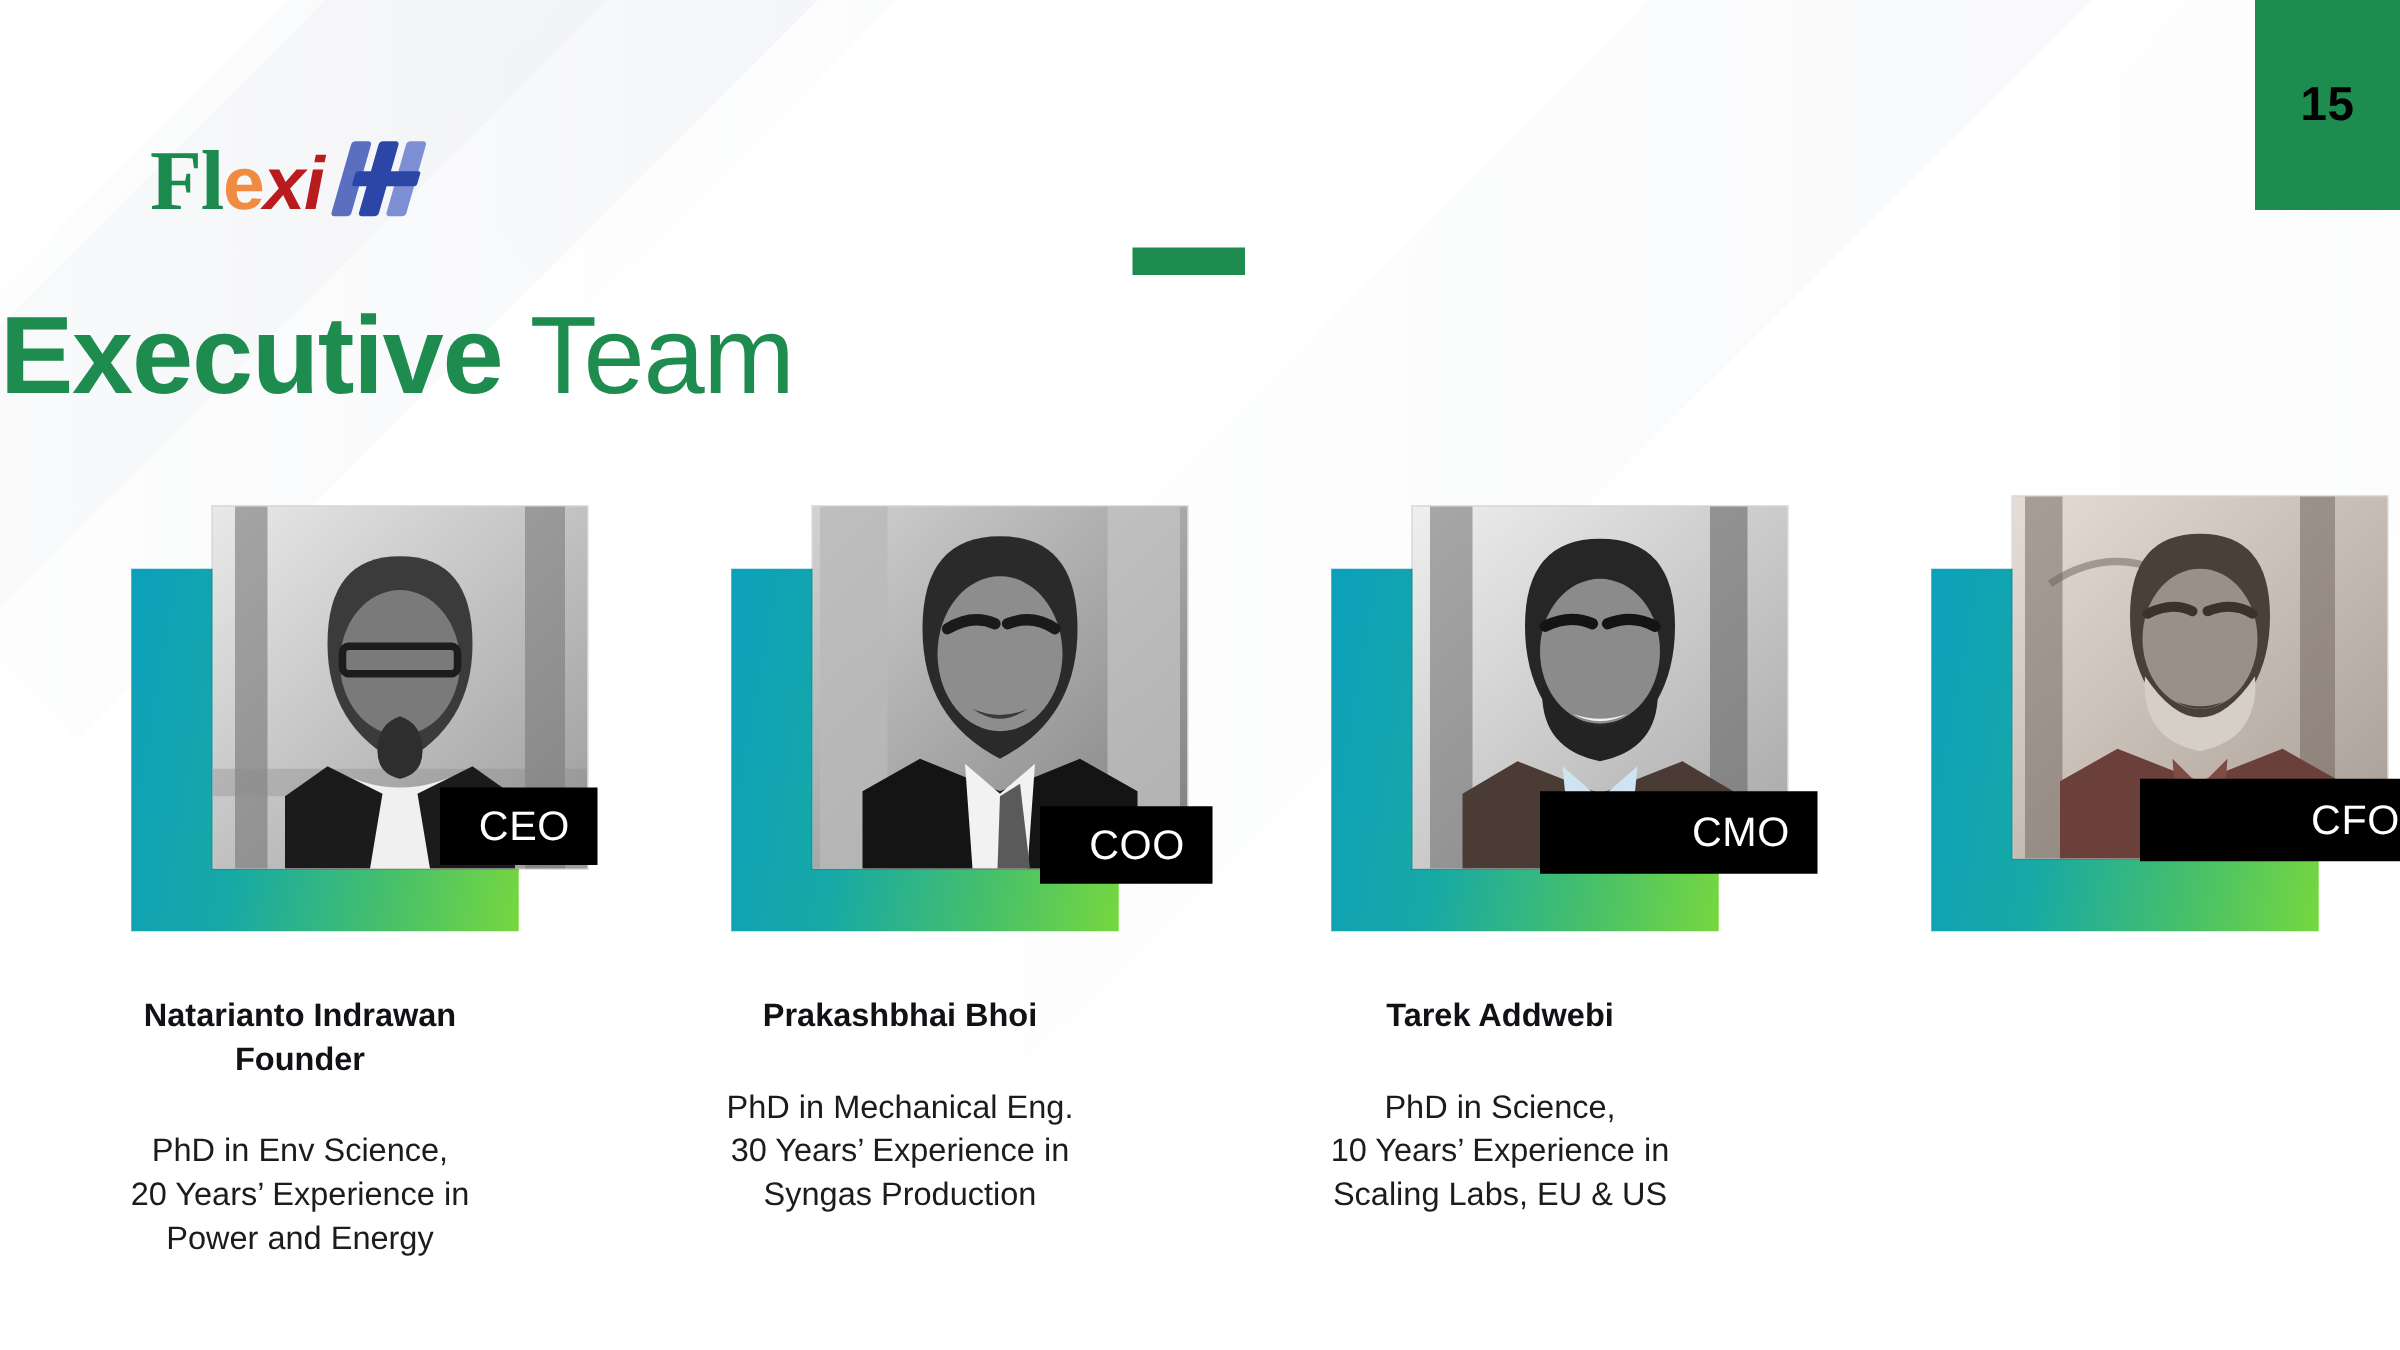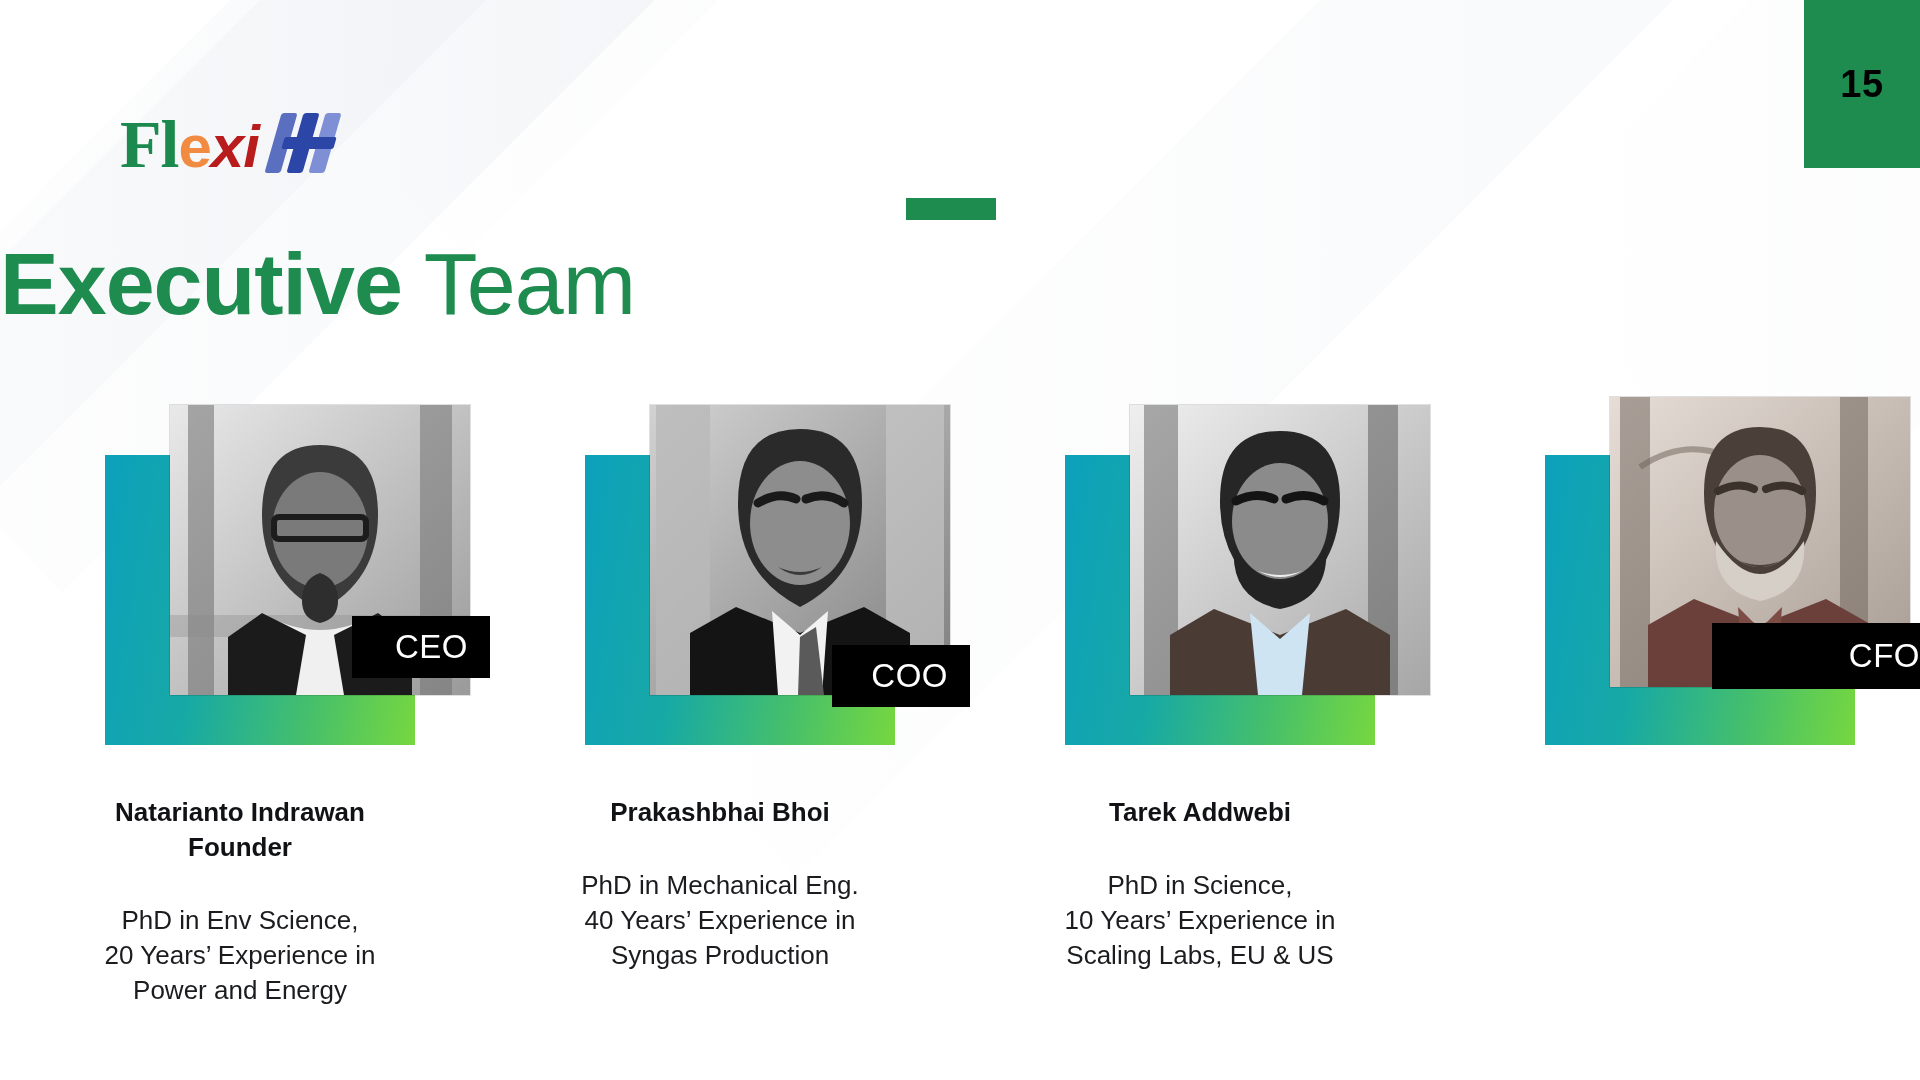--- a/index.html
+++ b/index.html
@@ -114,21 +114,21 @@
     position:absolute;
     background:#000000;
     color:#ffffff;
     font-size:33px; font-weight:500;
     display:flex; align-items:center; justify-content:flex-end;
     padding-right:22px;
     letter-spacing:.5px;
   }
 
   
-  .card-0 .role-badge { left:352px; top:211px; width:138px; height:62px; }
+  .card-0 .role-badge { left:352px; top:225px; width:126px; height:62px; }
   .card-1 .role-badge { left:352px; top:240px; width:138px; height:62px;padding-left:20px; }
   .card-2 .role-badge { left:272px; top:228px; width:222px; height:66px; }
   .card-3 .role-badge { left:272px; top:218px; width:230px; height:66px; }
 
   
   .card-3 .photo { top:-8px; }
 
   
   .member-text {
     margin-top:40px;
@@ -240,21 +240,21 @@
           <path d="M86 202 l64 26 l64 -26 l46 26 v62 h-220 v-62z" fill="#141414"></path>
           <path d="M122 206 l28 24 l28 -24 l-6 84 h-44z" fill="#f2f2f2"></path>
           <path d="M150 232 l16 -10 l8 68 h-26z" fill="#5a5a5a"></path>
         </svg>
       </div>
       <div class="role-badge">COO</div>
     </div>
     <div class="member-text">
       <div class="member-name">Prakashbhai Bhoi</div>
       <div class="member-bio">PhD in Mechanical Eng.
-40 Years’ Experience in
+30 Years’ Experience in
 Syngas Production</div>
     </div>
   </div>
 
   <div class="member-card card-2">
     <div class="photo-block">
       <div class="accent-frame"></div>
       <div class="photo">
         <svg viewBox="0 0 300 290" preserveAspectRatio="xMidYMid slice" aria-hidden="true">
           <defs>
@@ -269,20 +269,21 @@
           <path d="M150 26 q60 0 60 70 q0 70 -60 102 q-60 -32 -60 -102 q0 -70 60 -70z" fill="#262626"></path>
           <ellipse cx="150" cy="116" rx="48" ry="58" fill="#8b8b8b"></ellipse>
           <path d="M106 96 q20 -10 38 -2" stroke="#141414" stroke-width="9" fill="none" stroke-linecap="round"></path>
           <path d="M156 94 q20 -8 38 2" stroke="#141414" stroke-width="9" fill="none" stroke-linecap="round"></path>
           <path d="M104 142 q46 70 92 0 q4 52 -46 62 q-50 -10 -46 -62z" fill="#232323"></path>
           <path d="M128 166 q22 8 44 0 q-22 12 -44 0z" fill="#efefef"></path>
           <path d="M84 204 l66 26 l66 -26 l44 26 v60 h-220 v-60z" fill="#4a3c35"></path>
           <path d="M120 208 l30 26 l30 -26 l-8 82 h-44z" fill="#cfe4f2"></path>
         </svg>
       </div>
+      <div class="role-badge">CMO</div>
     </div>
     <div class="member-text">
       <div class="member-name">Tarek Addwebi</div>
       <div class="member-bio">PhD in Science,
 10 Years’ Experience in
 Scaling Labs, EU &amp; US</div>
     </div>
   </div>
 
   <div class="member-card card-3">

